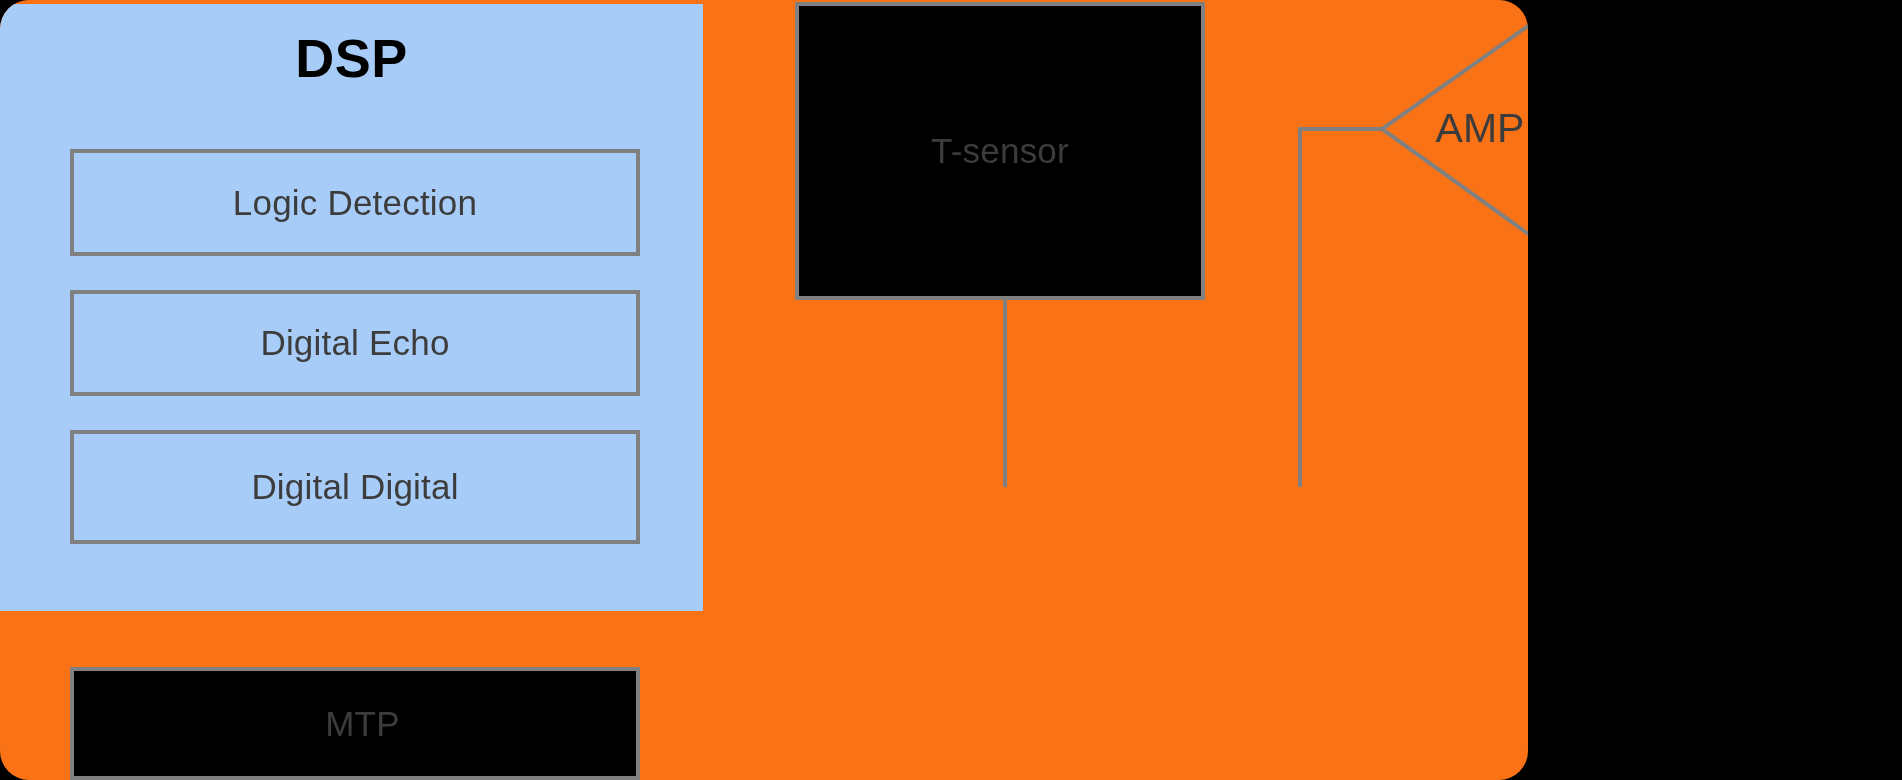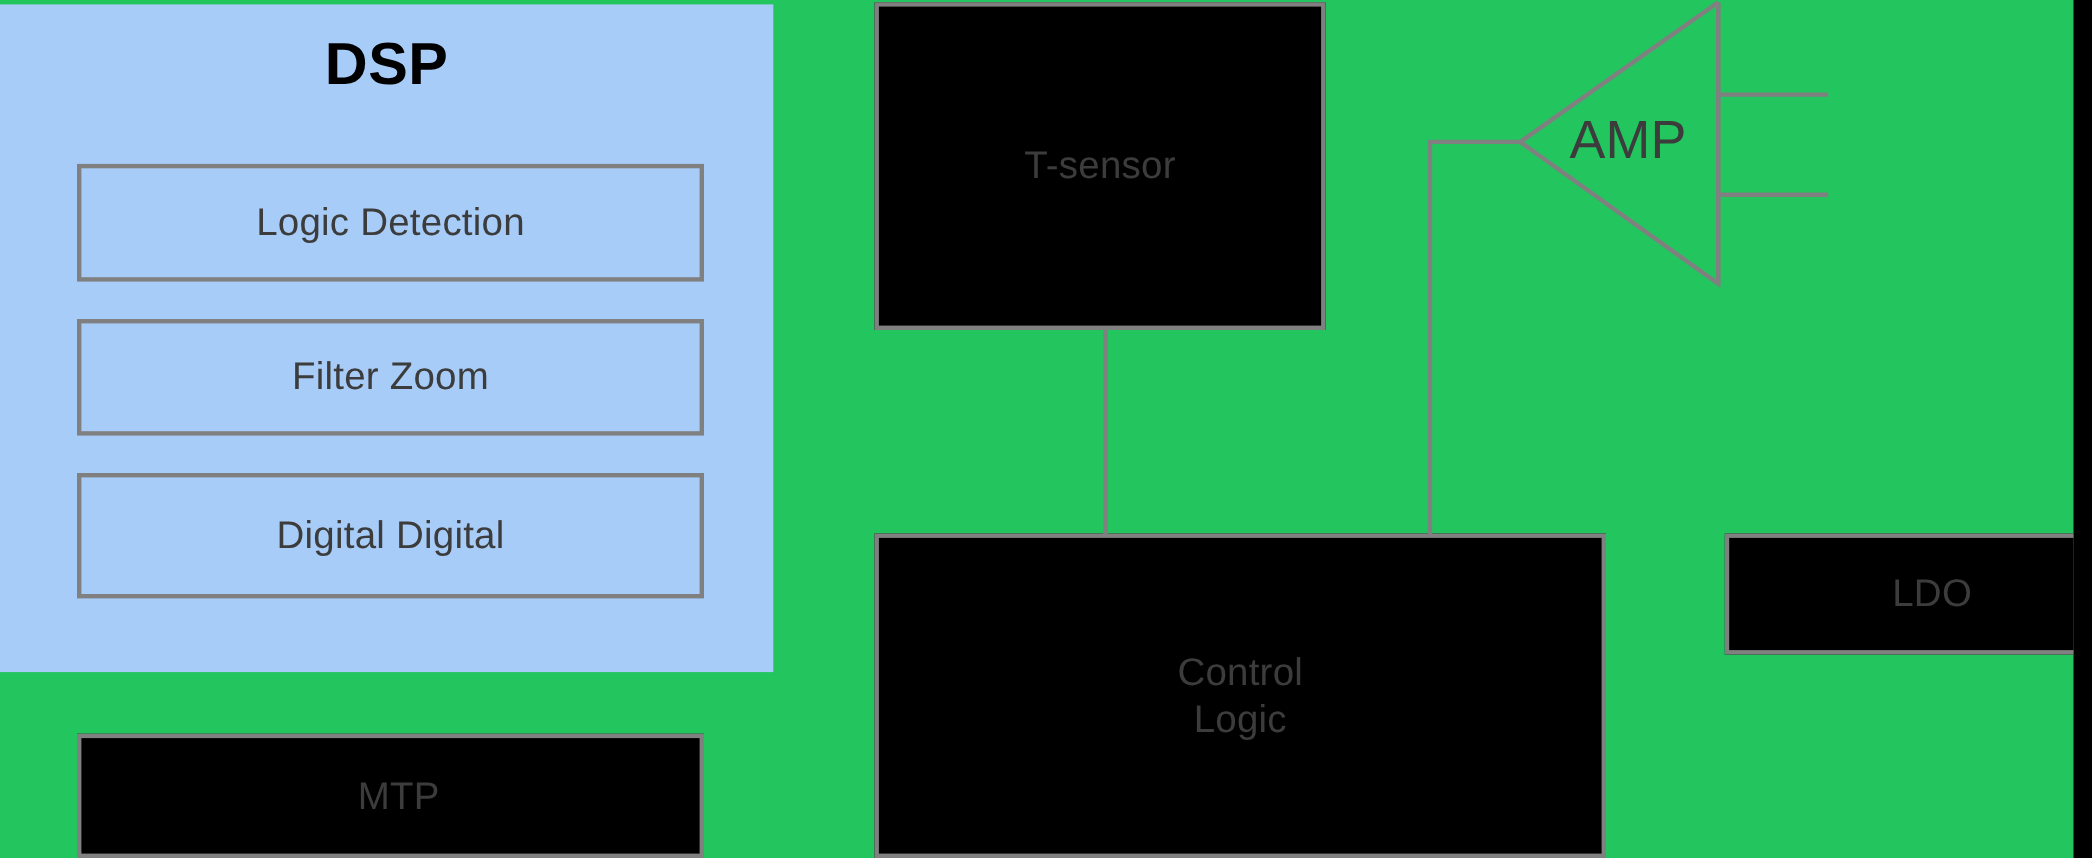--- a/index.html
+++ b/index.html
@@ -5,24 +5,25 @@
   html, body {
     margin: 0;
     padding: 0;
     background: #000000;
   }
   body {
     font-family: "Liberation Sans", sans-serif;
   }
   #canvas {
     position: relative;
-    width: 1885px;
+    width: 1528px;
     height: 780px;
-    background: #22c55e;
+    background: #f97316;
     overflow: hidden;
+    border-radius: 29px;
   }
   .abs { position: absolute; box-sizing: border-box; }
 
   
   .dsp-block {
     left: 0px;
     top: 4px;
     width: 703px;
     height: 607px;
     background: #a8ccf8;
@@ -87,55 +88,49 @@
 
   .amp-label {
     left: 1390px;
     top: 82px;
     width: 180px;
     height: 92px;
     display: flex;
     align-items: center;
     justify-content: center;
     color: #3c3c3c;
-    font-size: 49px;
+    font-size: 41px;
   }
 </style>
 </head>
 <body>
 
 <div id="canvas">
 
   <div class="abs dsp-block"></div>
   <div class="abs dsp-title">DSP</div>
 
   <div class="abs obox on-blue sub1">
     <span>Logic Detection</span>
   </div>
   <div class="abs obox on-blue sub2">
-    <span>Filter Zoom</span>
+    <span>Digital Echo</span>
   </div>
   <div class="abs obox on-blue sub3">
     <span>Digital Digital</span>
   </div>
 
   <div class="abs obox on-black mtp">
     <span>MTP</span>
   </div>
 
   <div class="abs obox on-black tsensor">
     <span>T-sensor</span>
   </div>
 
-  <div class="abs obox on-black ctrl">
-    <span>
-      <span>Control</span><br>
-      <span>Logic</span>
-    </span>
-  </div>
 
   <div class="abs obox on-black ldo">
     <span>LDO</span>
   </div>
 
 
   <svg id="wires" viewBox="0 0 1902 780" width="1902" height="780" xmlns="http://www.w3.org/2000/svg">
 
     <line class="wire" x1="1005" y1="300" x2="1005" y2="487"></line>
 

